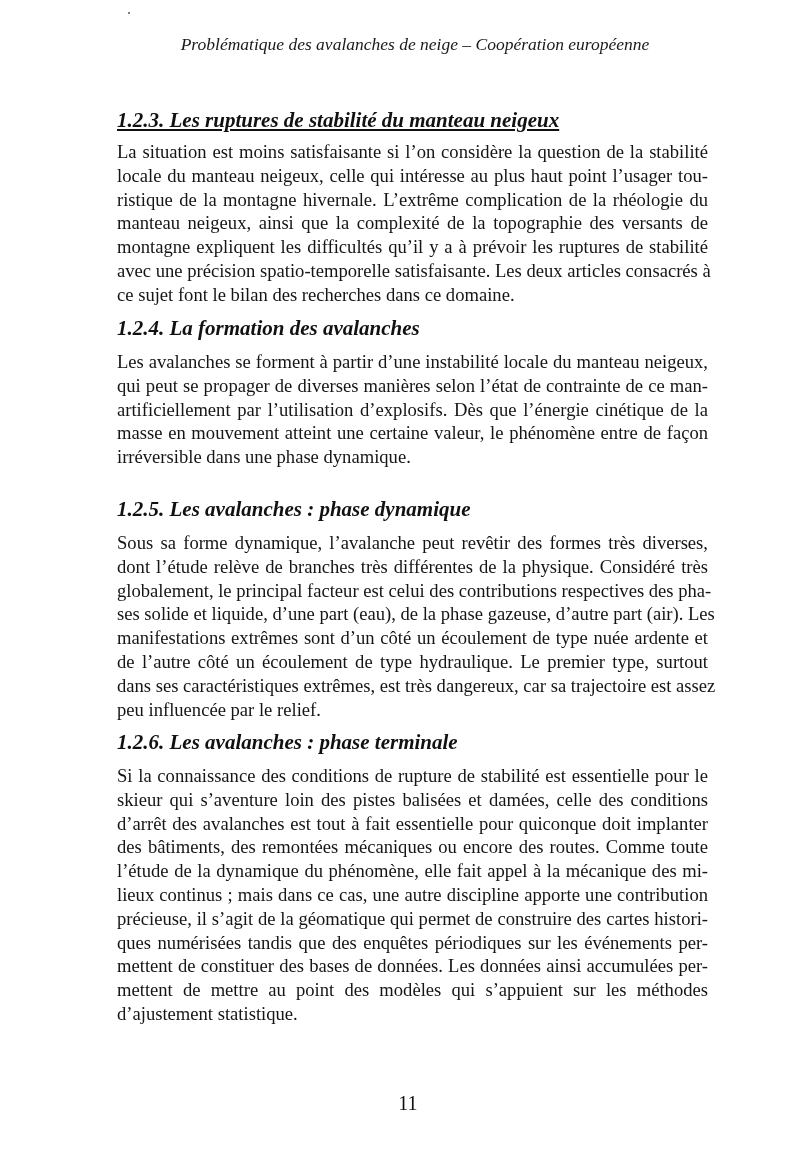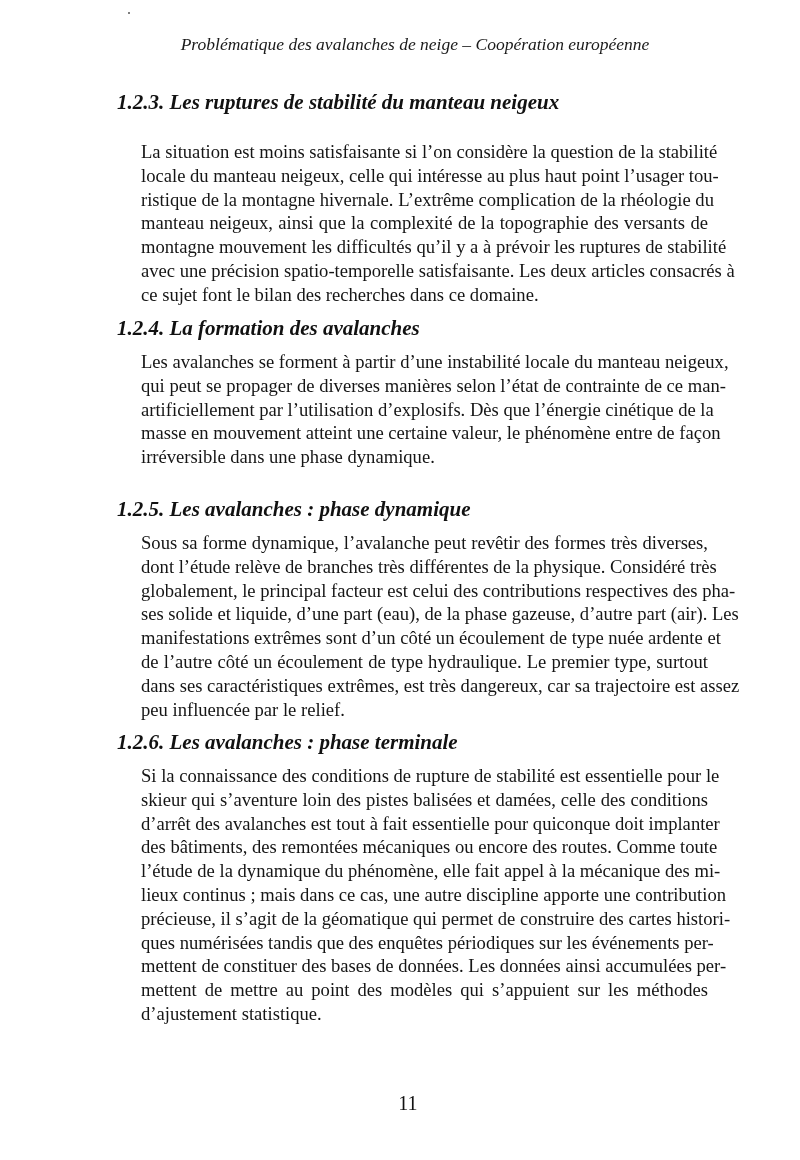--- a/index.html
+++ b/index.html
@@ -60,21 +60,20 @@
       font-size: 18.6px;
       line-height: 23.8px;
       text-align: justify;
       color: #151515;
     }
     .para .line {
       display: block;
       text-align: justify;
       text-align-last: justify;
       white-space: nowrap;
-      margin-left: 24px;
     }
     .para .line.last {
       text-align-last: left;
     }
     .page-number {
       position: absolute;
       top: 1092px;
       left: 0;
       width: 800px;
       text-align: center;
@@ -87,27 +86,27 @@
 <body>
 
 <div class="page">
 
   <div class="speck" style="left:128px; top:12px;"></div>
 
   <div class="running-header">Problématique des avalanches de neige – Coopération européenne</div>
 
   <div class="content">
 
-    <div class="section-heading" style="top:90px;">1.2.3. Les ruptures de stabilité du manteau neigeux</div>
+    <div class="section-heading" style="top:108px;text-decoration:underline;">1.2.3. Les ruptures de stabilité du manteau neigeux</div>
     <div class="para" style="top:140px;">
       <span class="line">La situation est moins satisfaisante si l’on considère la question de la stabilité</span>
       <span class="line">locale du manteau neigeux, celle qui intéresse au plus haut point l’usager tou-</span>
       <span class="line">ristique de la montagne hivernale. L’extrême complication de la rhéologie du</span>
       <span class="line">manteau neigeux, ainsi que la complexité de la topographie des versants de</span>
-      <span class="line">montagne mouvement les difficultés qu’il y a à prévoir les ruptures de stabilité</span>
+      <span class="line">montagne expliquent les difficultés qu’il y a à prévoir les ruptures de stabilité</span>
       <span class="line">avec une précision spatio-temporelle satisfaisante. Les deux articles consacrés à</span>
       <span class="line last">ce sujet font le bilan des recherches dans ce domaine.</span>
     </div>
 
     <div class="section-heading" style="top:316px;">1.2.4. La formation des avalanches</div>
     <div class="para" style="top:350px;">
       <span class="line">Les avalanches se forment à partir d’une instabilité locale du manteau neigeux,</span>
       <span class="line">qui peut se propager de diverses manières selon l’état de contrainte de ce man-</span>
       <span class="line">artificiellement par l’utilisation d’explosifs. Dès que l’énergie cinétique de la</span>
       <span class="line">masse en mouvement atteint une certaine valeur, le phénomène entre de façon</span>

